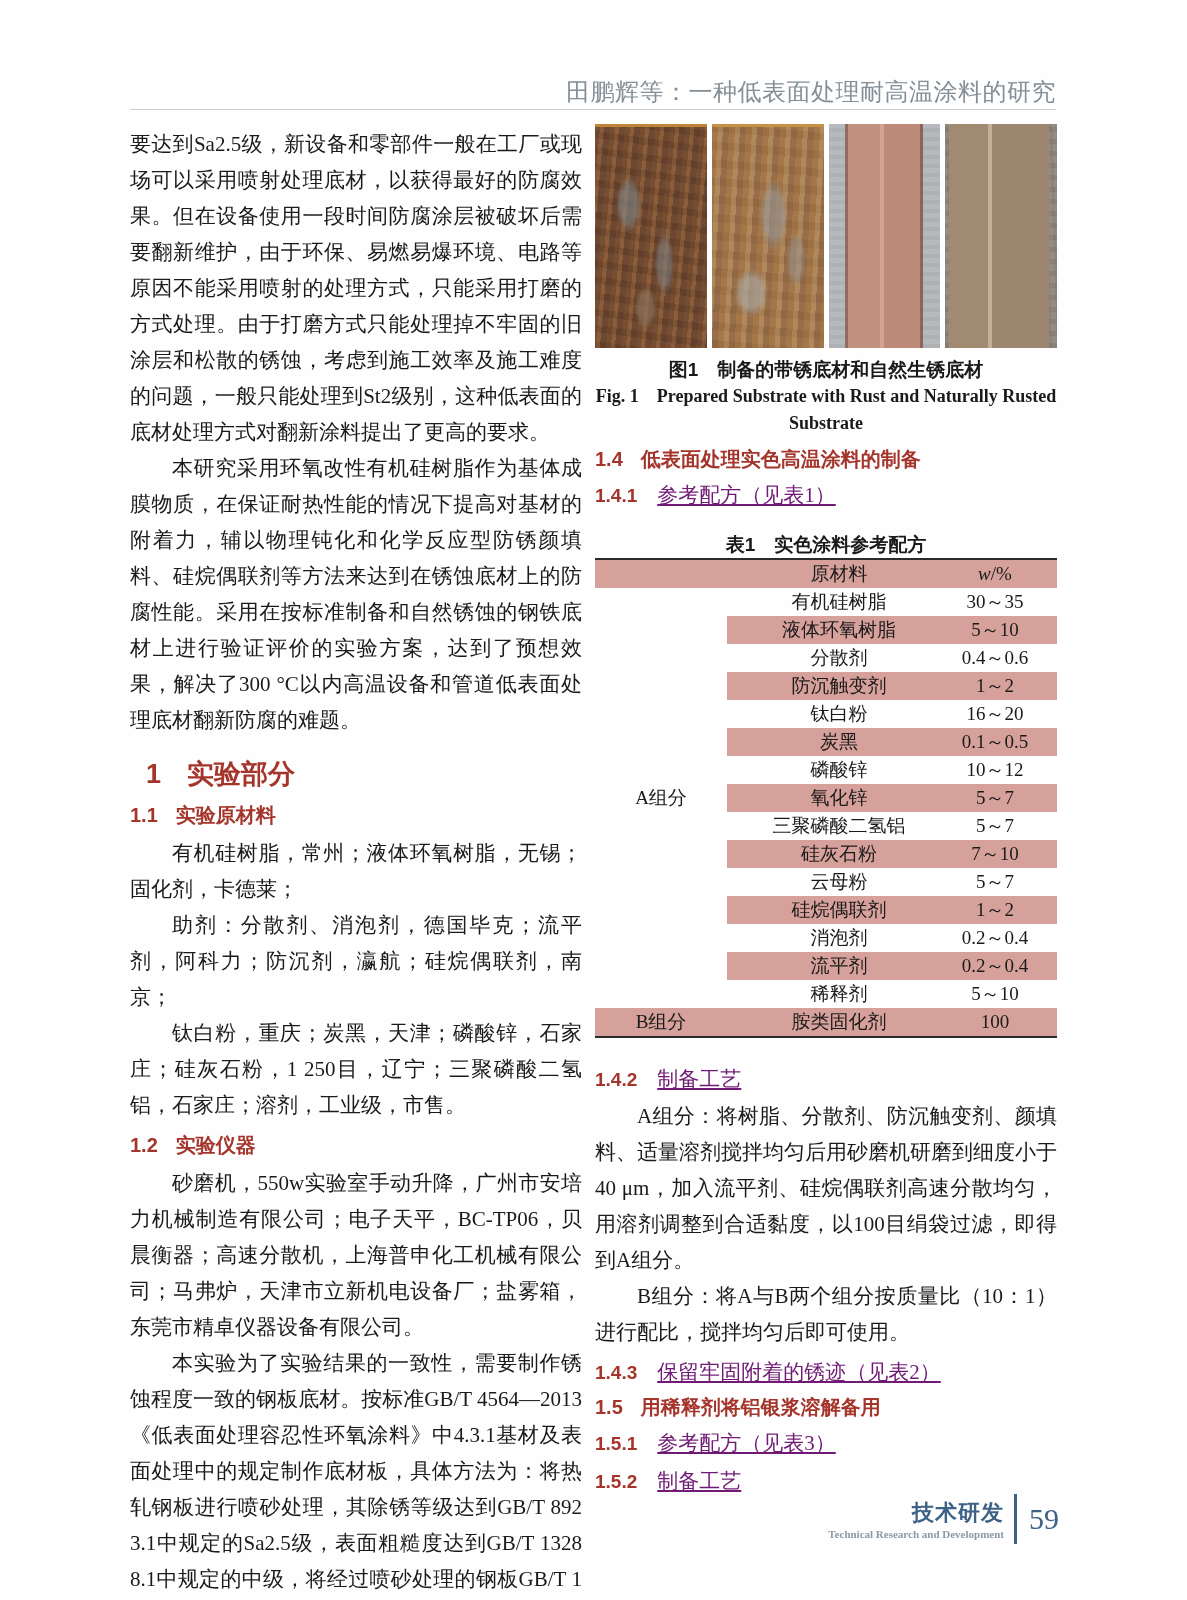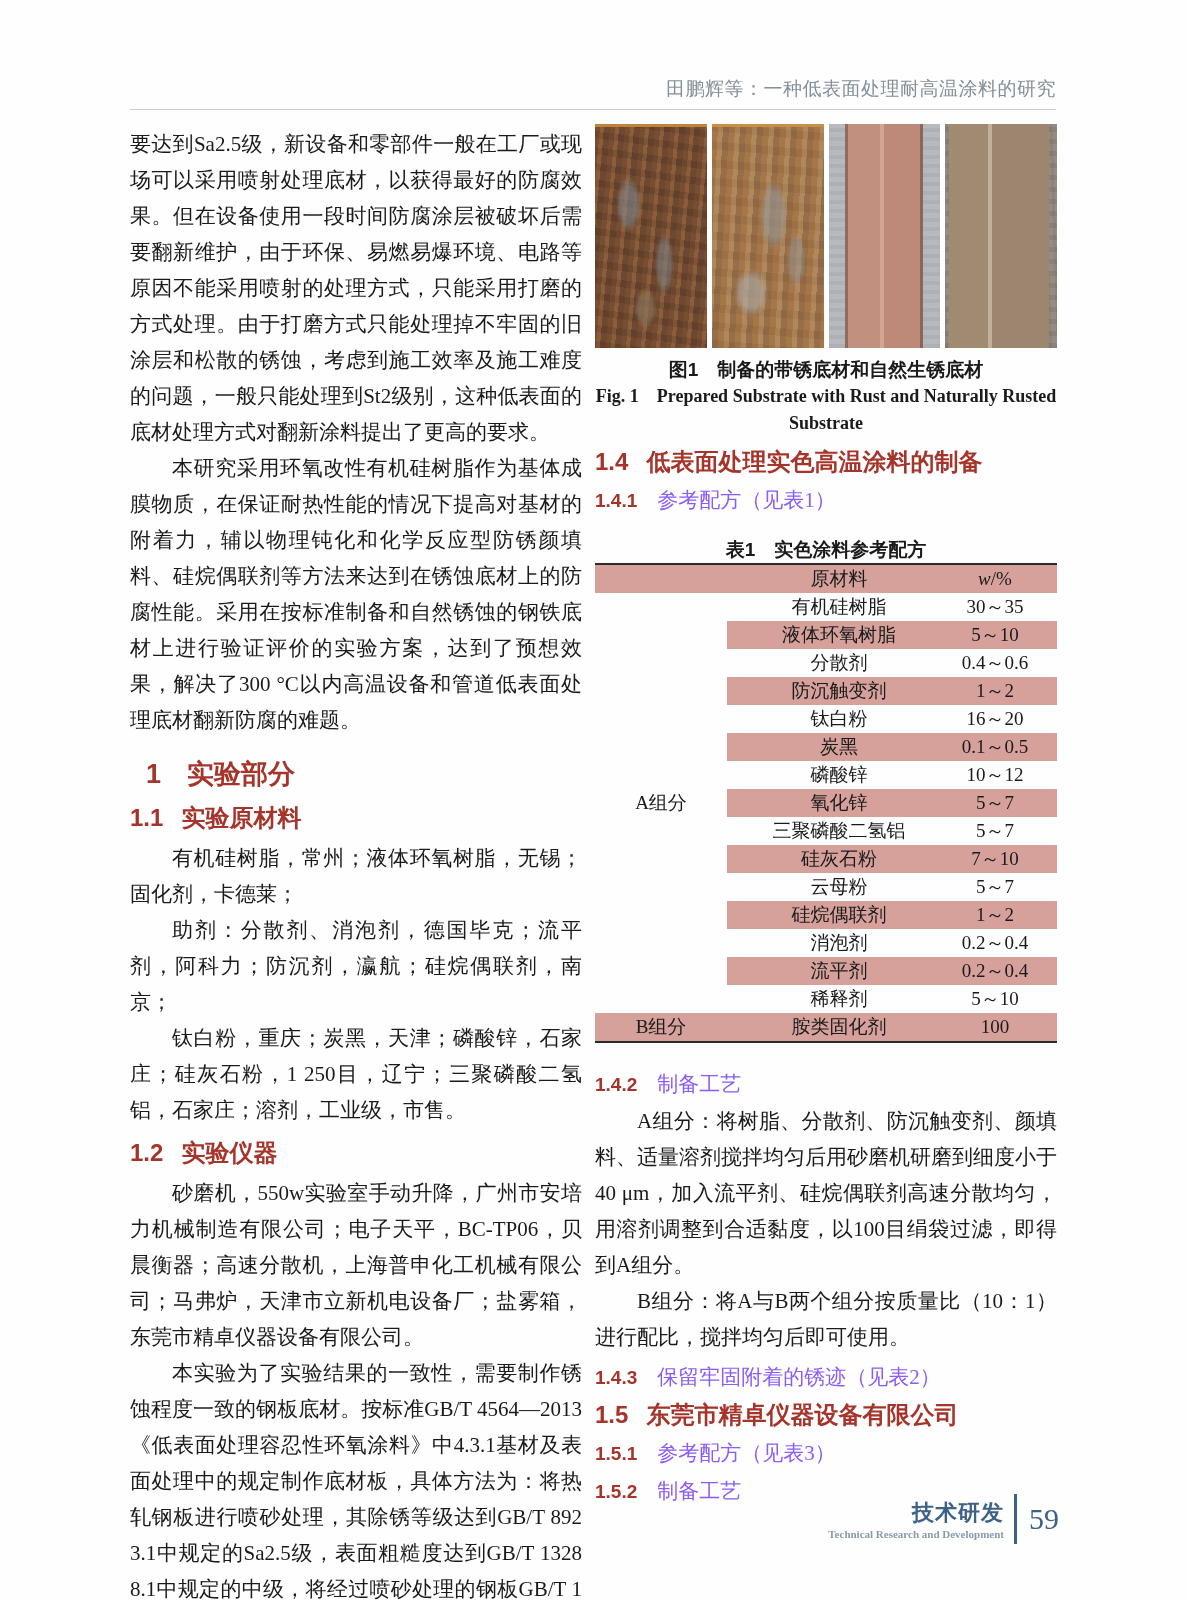--- a/index.html
+++ b/index.html
@@ -1,37 +1,37 @@
 <!DOCTYPE html>
 <html><head>
 <meta charset="utf-8">
 <style>
   html,body{margin:0;padding:0;background:#e9e9e9;}
   .page{position:relative;width:1187px;height:1600px;margin:0 auto;background:#fefefe;overflow:hidden;
         font-family:"Liberation Serif","DejaVu Serif",serif;color:#1a1a1a;}
   
   .pg-header{position:absolute;top:76px;right:131px;font-family:"Liberation Sans","DejaVu Sans",sans-serif;
-             font-size:19px;color:#838e96;letter-spacing:.5px;}
+             font-size:24px;color:#838e96;letter-spacing:.5px;}
   .pg-rule{position:absolute;top:109px;left:130px;width:926px;border-top:1px solid #cbced1;}
   
   .col-left{position:absolute;left:130px;top:126px;width:452px;}
   .col-right{position:absolute;left:595px;top:124px;width:462px;}
   p.body{margin:0;font-size:21px;line-height:36px;text-align:justify;word-break:break-all;text-indent:2em;}
   p.body.no-indent{text-indent:0;}
   
   h1.sec{margin:18px 16px 10px;font-family:"Liberation Sans","DejaVu Sans",sans-serif;
          font-size:27px;font-weight:700;color:#a5352b;}
   h1.sec .num{margin-right:26px;}
   h2.sub{margin:9px 0 6px;font-family:"Liberation Sans","DejaVu Sans",sans-serif;
-         font-size:24px;font-weight:700;color:#a5352b;}
+         font-size:20px;font-weight:700;color:#a5352b;}
   h2.sub .num{margin-right:18px;}
   .subsub{margin:7px 0 3px;font-size:21px;line-height:30px;}
   .subsub .num{font-family:"Liberation Sans","DejaVu Sans",sans-serif;font-size:19px;font-weight:600;
                color:#a5352b;margin-right:20px;}
-  .subsub .t{color:#8b5cf6;}
+  .subsub .t{color:#701a75;text-decoration:underline;}
   
   .fig-photos{display:flex;gap:5px;height:224px;}
   .photo{flex:1 1 0;}
   .photo-1{border-top:3px solid #c08438;background-color:#84583b;background-image:
      radial-gradient(ellipse 18px 40px at 30% 35%, rgba(130,140,148,.55) 0 45%, transparent 70%),
      radial-gradient(ellipse 14px 46px at 62% 62%, rgba(125,134,142,.5) 0 45%, transparent 70%),
      radial-gradient(ellipse 16px 30px at 45% 82%, rgba(140,120,95,.6) 0 45%, transparent 70%),
      repeating-linear-gradient(95deg, rgba(110,70,42,.55) 0 5px, rgba(150,100,60,.45) 5px 9px, rgba(88,56,36,.5) 9px 15px),
      repeating-linear-gradient(8deg, rgba(60,40,28,.35) 0 7px, transparent 7px 16px);}
   .photo-2{border-top:3px solid #c89044;background-color:#a97f55;background-image:
@@ -193,21 +193,21 @@
             <td class="c-val">100</td>
         </tr>
       </tbody>
     </table>
 
     <div class="subsub" style="margin-top:26px;"><span class="num">1.4.2</span><span class="t">制备工艺</span></div>
     <p class="body">A组分：将树脂、分散剂、防沉触变剂、颜填料、适量溶剂搅拌均匀后用砂磨机研磨到细度小于40 μm，加入流平剂、硅烷偶联剂高速分散均匀，用溶剂调整到合适黏度，以100目绢袋过滤，即得到A组分。</p>
     <p class="body">B组分：将A与B两个组分按质量比（10：1）进行配比，搅拌均匀后即可使用。</p>
 
     <div class="subsub"><span class="num">1.4.3</span><span class="t">保留牢固附着的锈迹（见表2）</span></div>
-    <h2 class="sub" style="margin:6px 0 3px;"><span class="num">1.5</span><span>东莞市精卓仪器设备有限公司</span></h2>
+    <h2 class="sub" style="margin:6px 0 3px;"><span class="num">1.5</span><span>用稀释剂将铝银浆溶解备用</span></h2>
     <div class="subsub"><span class="num">1.5.1</span><span class="t">参考配方（见表3）</span></div>
     <div class="subsub"><span class="num">1.5.2</span><span class="t">制备工艺</span></div>
   </div>
 
   <div class="pg-footer">
     <div class="ft-text">
       <div class="ft-zh">技术研发</div>
       <div class="ft-en">Technical Research and Development</div>
     </div>
     <div class="ft-bar"></div>

